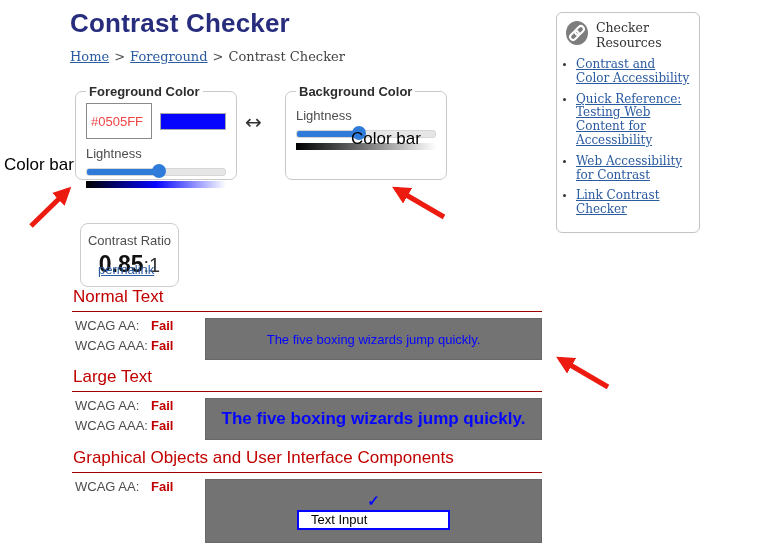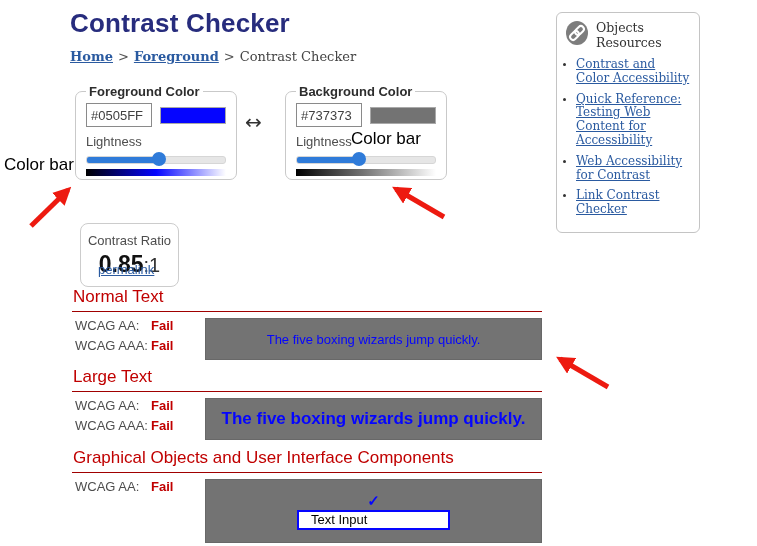--- a/index.html
+++ b/index.html
@@ -5,32 +5,32 @@
   * { box-sizing: border-box; margin: 0; padding: 0; }
   html,body { background:#fff; }
   body { font-family:"Liberation Sans", sans-serif; color:#222; }
   .stage { position:relative; width:757px; height:546px; overflow:hidden; background:#fff; }
 
   
   .page-title { position:absolute; left:70px; top:8px; font-size:26px; font-weight:bold;
                 color:var(--title-navy); letter-spacing:.2px; }
   .breadcrumb { position:absolute; left:70px; top:49px; font-family:"DejaVu Serif", serif;
                 font-size:13px; color:#444; }
-  .breadcrumb a { color:var(--link-blue); text-decoration:underline; cursor:pointer;font-weight:bold; }
+  .breadcrumb a { color:var(--link-blue); text-decoration:underline; cursor:pointer; }
   .breadcrumb .sep { margin:0 5px; color:#555; }
 
   
   fieldset.panel { position:absolute; top:84px; width:162px; height:96px;
                    border:1px solid #c9c9c9; border-radius:7px; padding:2px 10px 8px; background:#fff; }
   fieldset.panel.fg { left:75px; }
   fieldset.panel.bg { left:285px; }
   fieldset.panel legend { font-size:13px; font-weight:bold; color:#2d2d2d; padding:0 3px; }
   .hexrow { display:flex; align-items:center; gap:8px; margin-top:2px; }
   .hex-input { width:66px; height:21px; border:1px solid #8a8a8a; font-size:13px;
-               font-family:"Liberation Sans",sans-serif; padding:11px 4px; color:#404040; }
+               font-family:"Liberation Sans",sans-serif; padding:17px 4px; color:#ef4444; }
   .swatch { width:66px; height:17px; border:1px solid #a9a9a9; cursor:pointer; padding:0; }
   .swatch.fg { background:var(--foreground); }
   .swatch.bg { background:var(--background); }
   .lightness-label { font-size:13px; color:#4d4d4d; margin-top:7px; }
   .slider { position:relative; height:14px; margin-top:3px; cursor:pointer; }
   .slider::before { content:""; position:absolute; left:0; right:0; top:4px; height:6px;
                     border-radius:3px; border:1px solid #d6d6d6;
                     background:linear-gradient(90deg,var(--slider-blue) var(--p),#e6e6e6 var(--p)); }
   .slider::after { content:""; position:absolute; top:0; left:var(--p); width:14px; height:14px;
                    margin-left:-7px; border-radius:50%; background:var(--slider-blue); }
@@ -106,24 +106,20 @@
     </div>
     <div class="lightness-label">Lightness</div>
     <div class="slider" style="--p:52%"></div>
     <div class="colorbar fg"></div>
   </fieldset>
 
   <div class="swap-arrow">↔</div>
 
   <fieldset class="panel bg">
     <legend>Background Color</legend>
-    <div class="hexrow">
-      <input class="hex-input" value="#737373" style="">
-      <button class="swatch bg"></button>
-    </div>
     <div class="lightness-label">Lightness</div>
     <div class="slider" style="--p:45%"></div>
     <div class="colorbar bg"></div>
   </fieldset>
 
   <div class="ratio-card">
     <div class="ratio-label">Contrast Ratio</div>
     <div class="ratio-line">
       <span class="ratio-value">0.85</span><span>:1</span>
     </div>
@@ -134,21 +130,21 @@
     <div class="rr-head">
       <span>
         <svg width="24" height="26" viewBox="0 0 24 26">
           <ellipse cx="12" cy="13" rx="11" ry="12" fill="#7d7d7d"></ellipse>
           <g transform="rotate(-45 12 13)" stroke="#fff" stroke-width="2" fill="none">
             <rect x="3.5" y="10" width="10" height="6" rx="3"></rect>
             <rect x="10.5" y="10" width="10" height="6" rx="3"></rect>
           </g>
         </svg>
       </span>
-      <span class="rr-title">Objects Resources</span>
+      <span class="rr-title">Checker Resources</span>
     </div>
     <ul class="rr-list">
       <li><a>Contrast and Color Accessibility</a></li>
       <li><a>Quick Reference: Testing Web Content for Accessibility</a></li>
       <li><a>Web Accessibility for Contrast</a></li>
       <li><a>Link Contrast Checker</a></li>
     </ul>
   </aside>
 
   <section class="result" id="section-normal">

